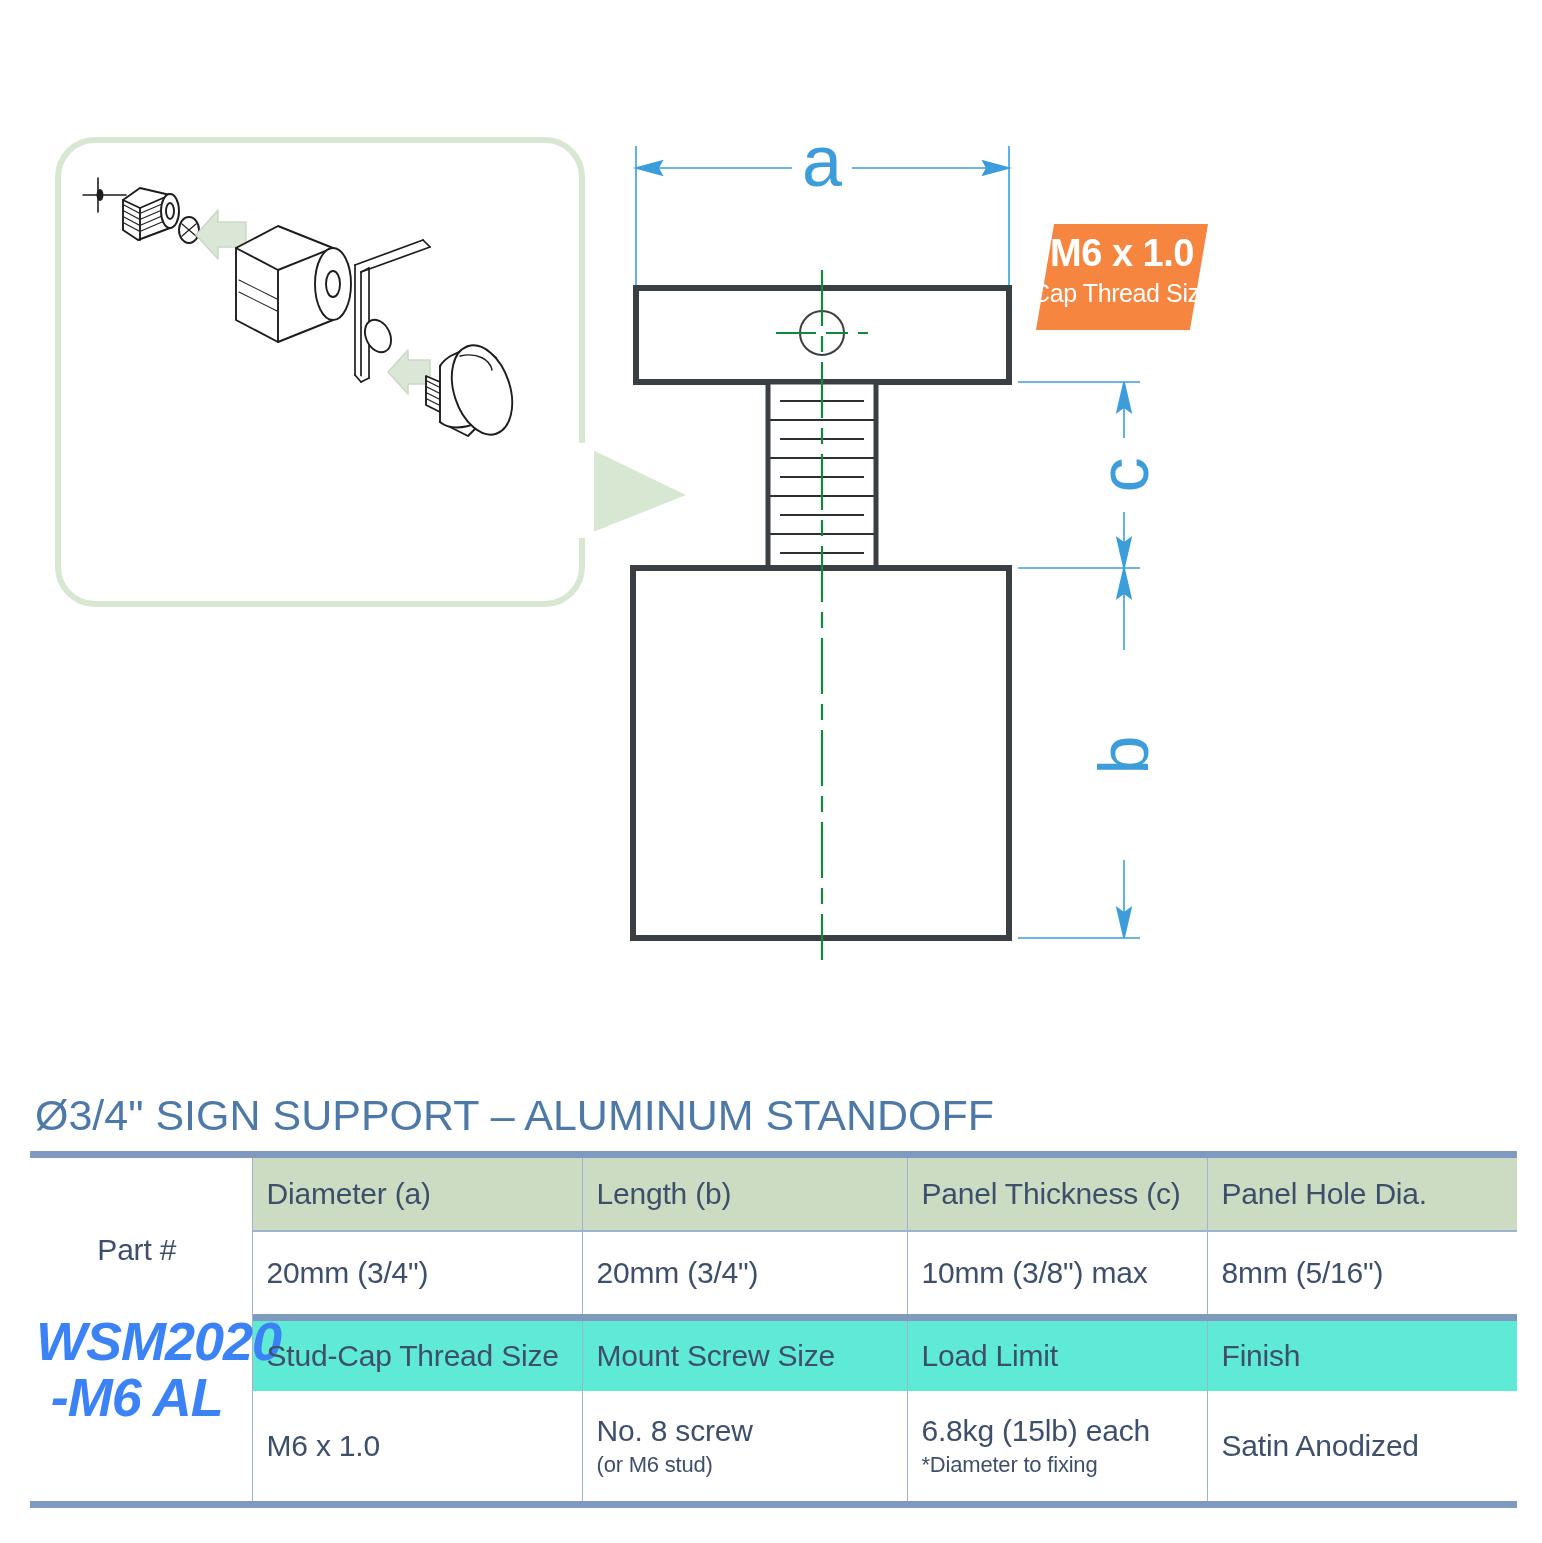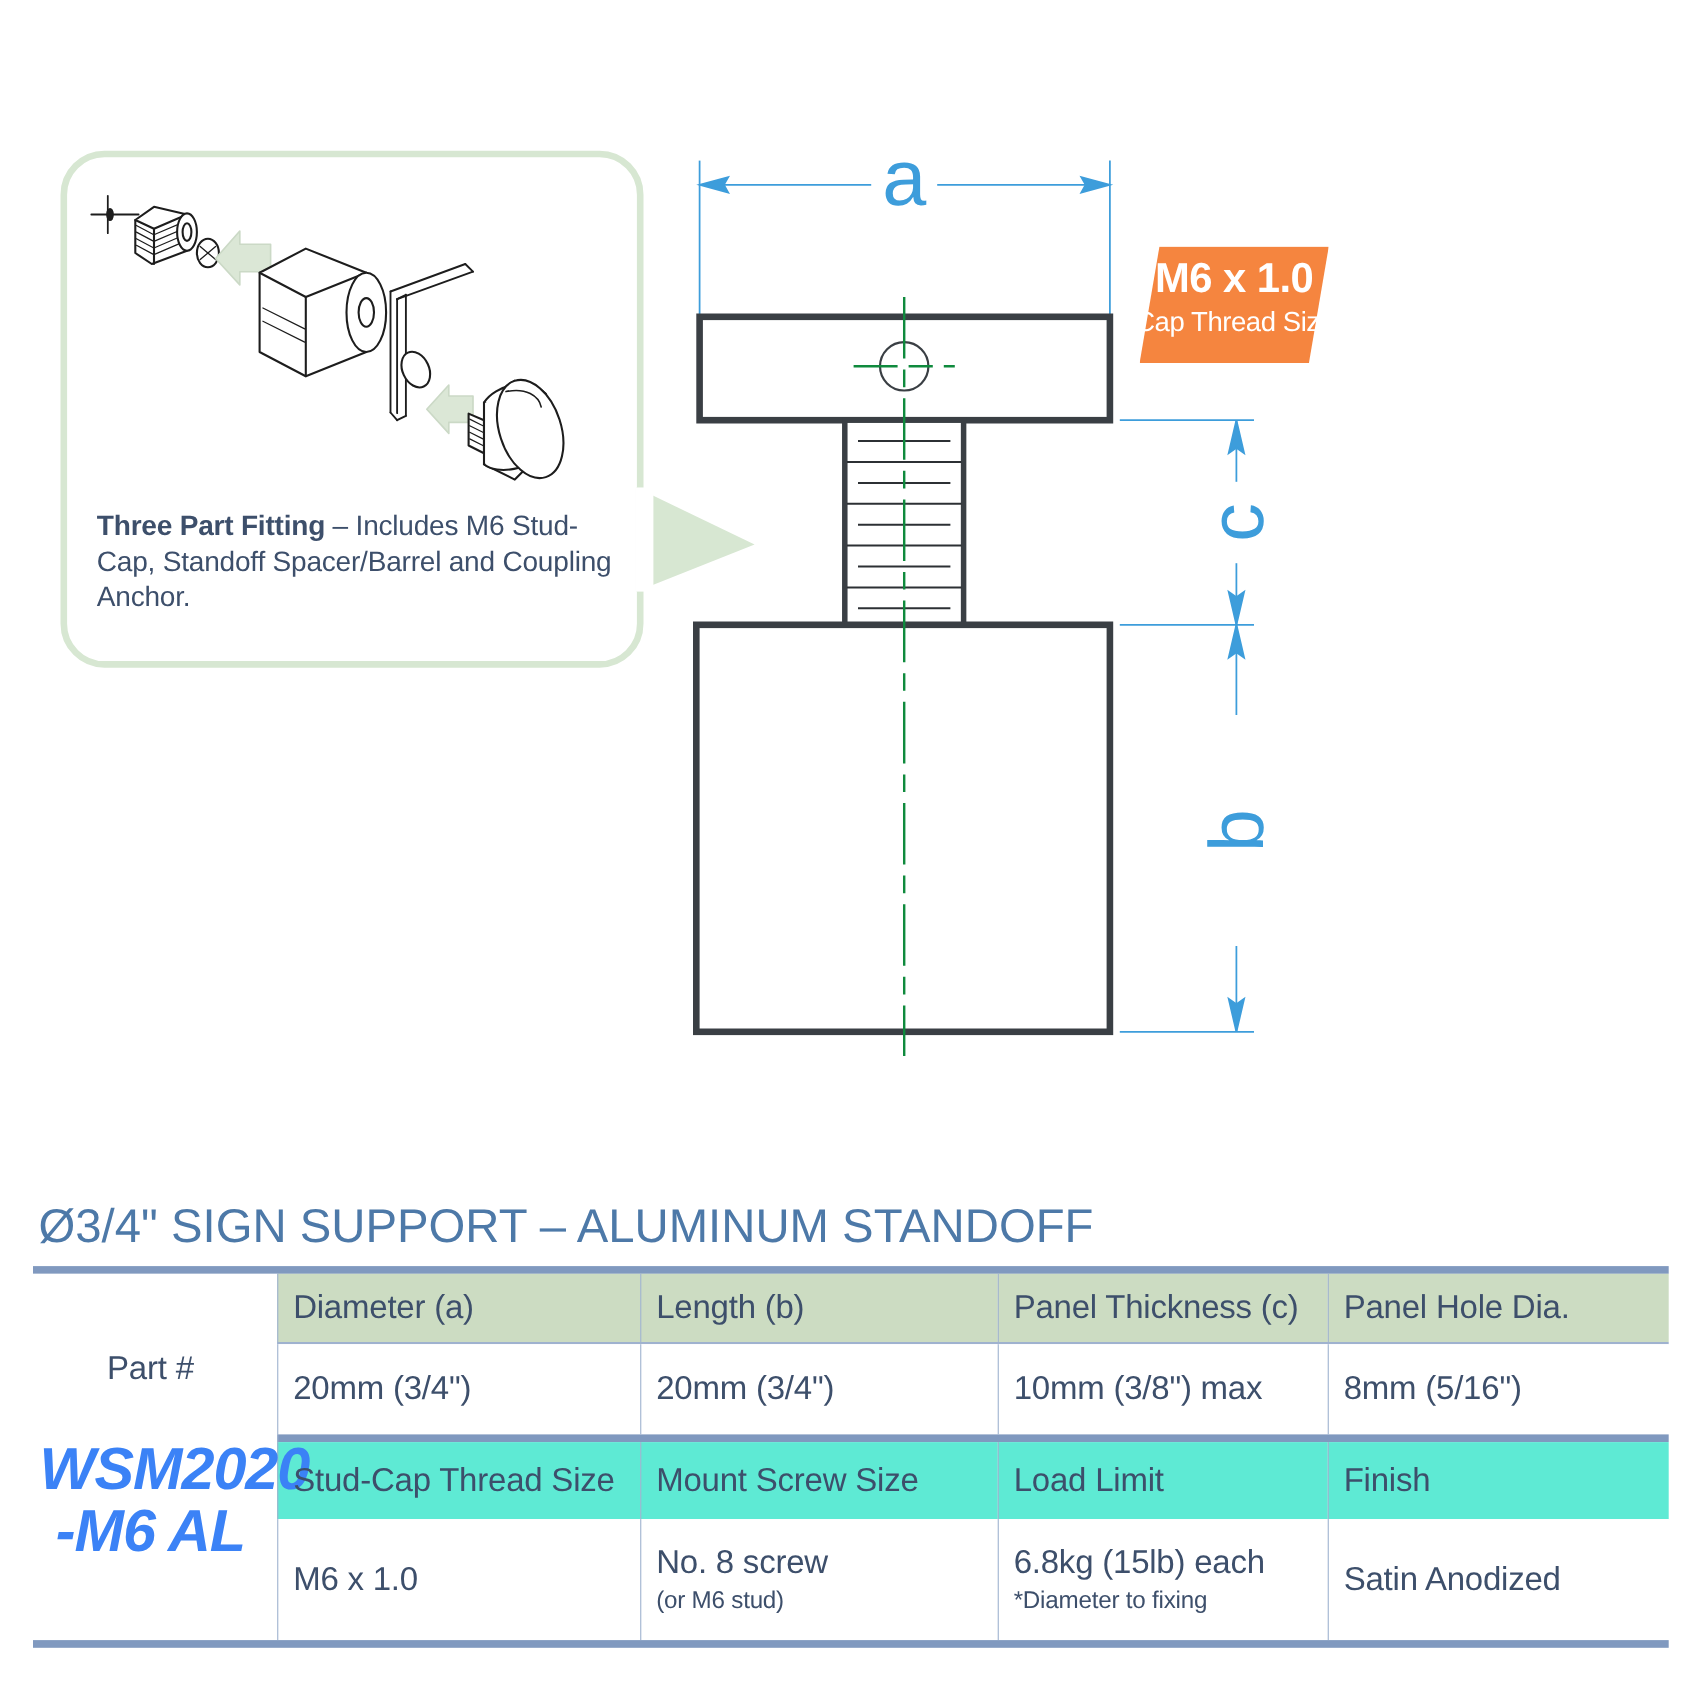--- a/index.html
+++ b/index.html
@@ -154,21 +154,21 @@
     padding-left: 6px;
   }
   .partnum {
     font-size: 54px;
     font-weight: bold;
     line-height: 1.05;
     letter-spacing: -1px;
     color: #3b82f6;
     font-style: italic;
   }
-  tr.hdr-green td { background: #ccdcc2; height: 62px; }
+  tr.hdr-green td { background: #ccdcc2; height: 72px; }
   tr.hdr-blue td   { background: #5eead4; height: 70px; }
   tr.hdr-green td.partcol,
   tr.hdr-blue td.partcol { background: #ffffff; }
   tr.data td { height: 82px; background: #ffffff; }
   tr.data2 td { height: 110px; background: #ffffff; }
   .sub {
     display: block;
     font-size: 22px;
     margin-top: 4px;
     letter-spacing: -0.2px;
@@ -274,23 +274,20 @@
         </g>
         <path d="M 362 206 L 362 262 L 390 276 L 418 248 L 418 198 L 390 186 Z"></path>
         <path d="M 362 206 C 372 190 404 182 418 198"></path>
         <path d="M 362 262 C 374 272 404 268 418 248"></path>
         <ellipse cx="404" cy="230" rx="28" ry="46" transform="rotate(-18 404 230)"></ellipse>
         <path d="M 382 196 C 400 192 412 200 414 210" stroke-width="1.4" fill="none"></path>
       </g>
     </g>
   </svg>
 
-  <div id="callout-text">
-    <span class="lead">Three Part Fitting</span><span> –  Includes M6 Stud-Cap, Standoff Spacer/Barrel and Coupling Anchor.</span>
-  </div>
 
   <svg id="drawing" viewBox="0 0 620 860">
 
     <g stroke="#3d9ddb" stroke-width="1.6" fill="none">
 
       <line x1="36" y1="26" x2="36" y2="172"></line>
       <line x1="409" y1="26" x2="409" y2="172"></line>
 
       <line x1="418" y1="262" x2="540" y2="262"></line>
       <line x1="418" y1="448" x2="540" y2="448"></line>

